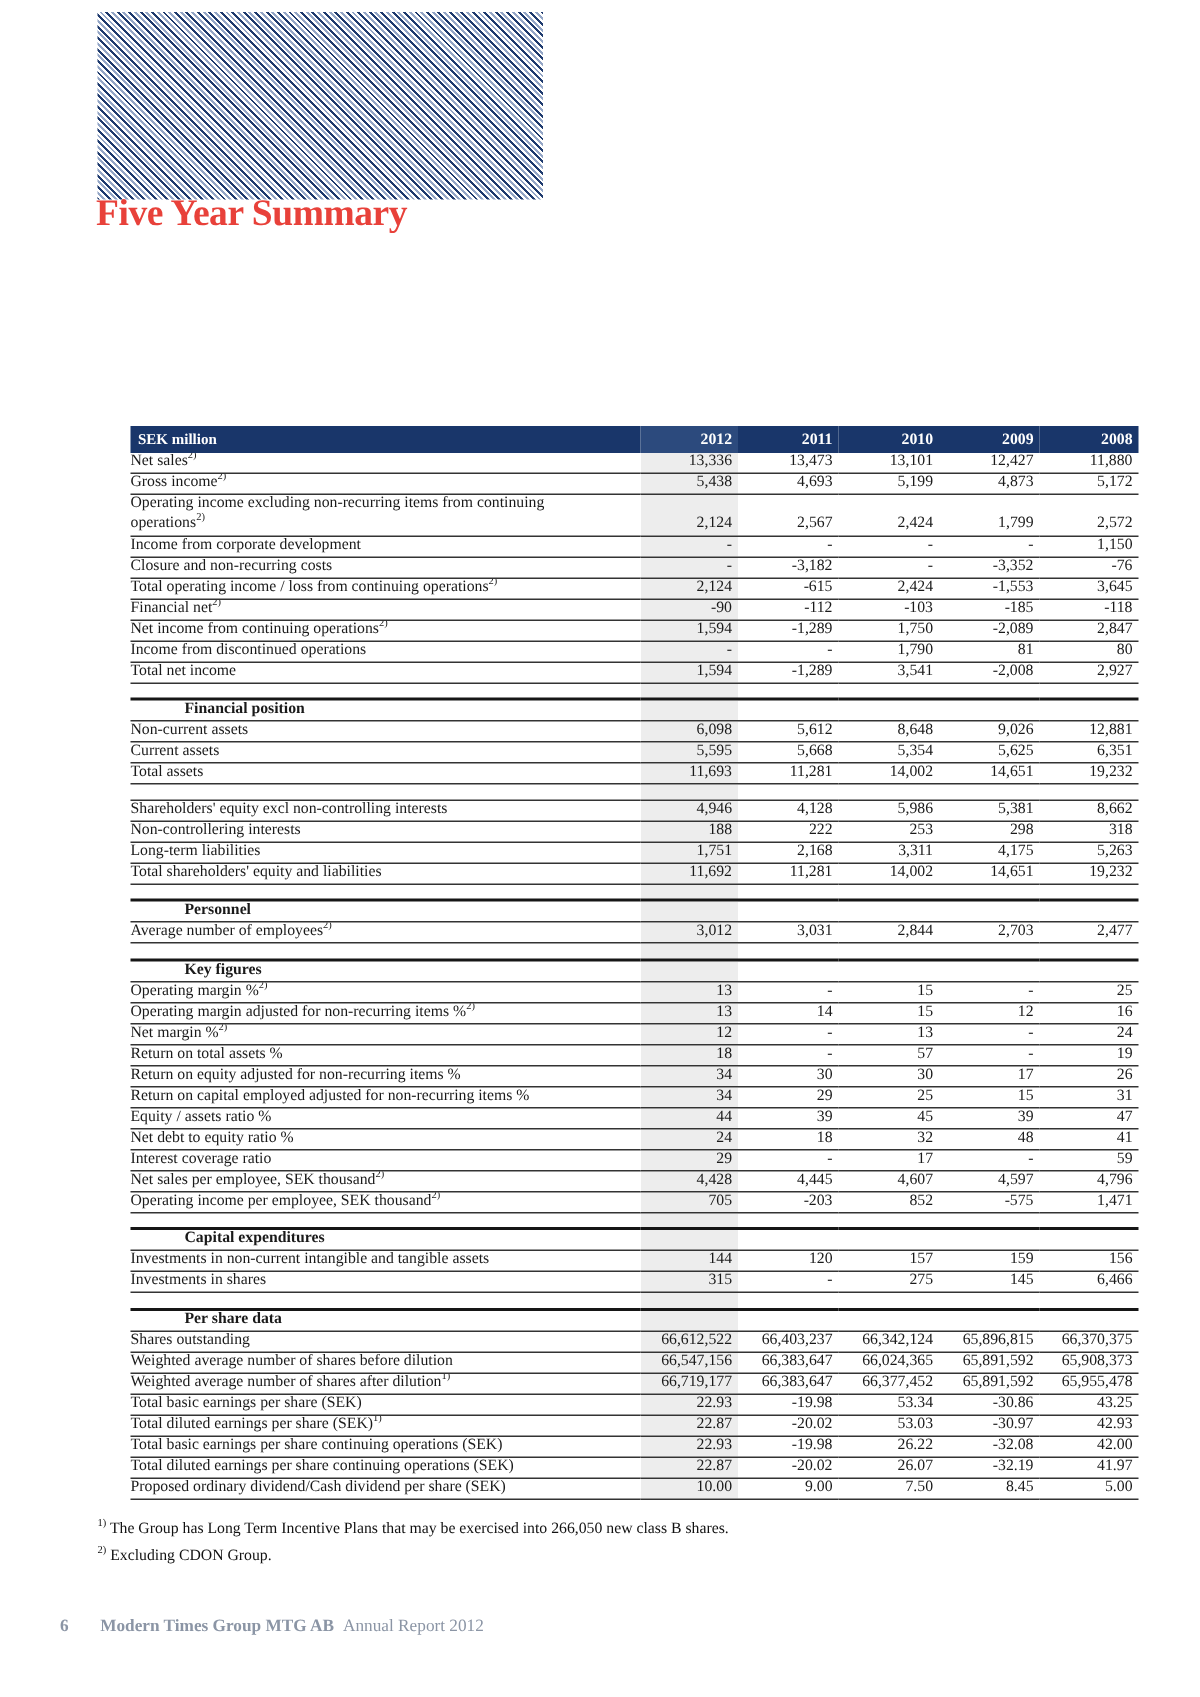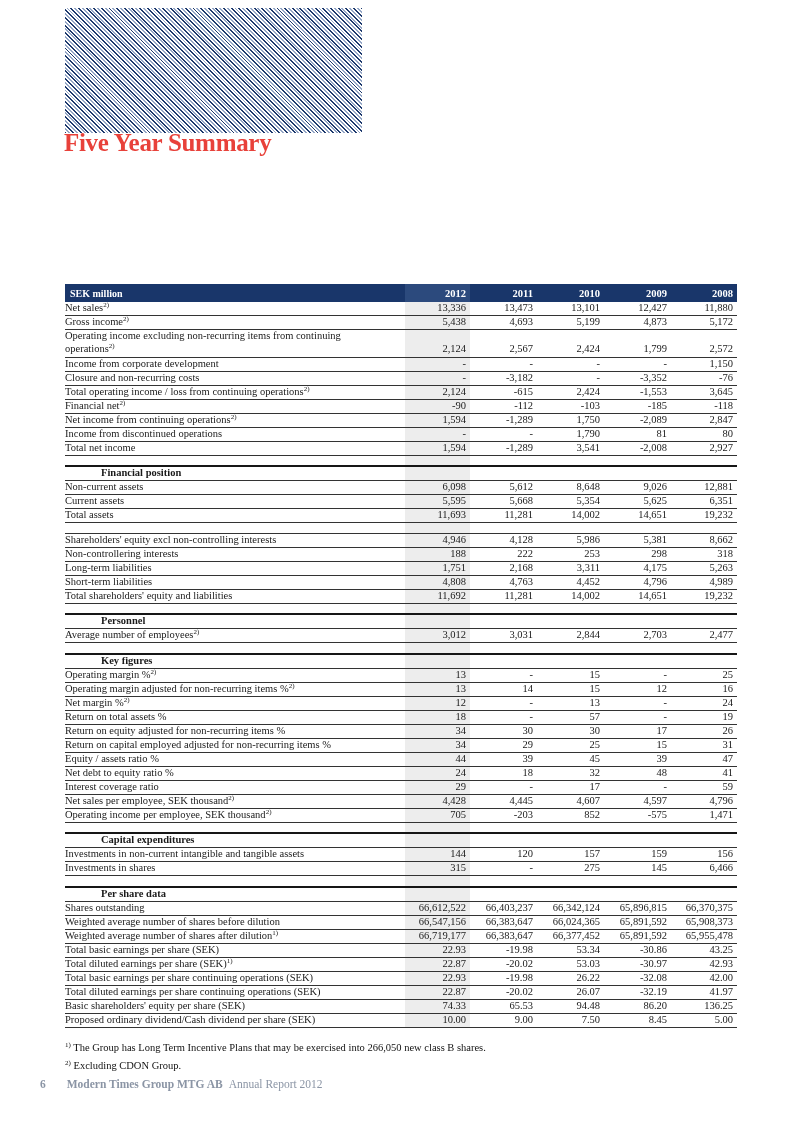--- a/index.html
+++ b/index.html
@@ -11,21 +11,21 @@
       #1e3a6e 0px,#1e3a6e 1.4px,
       #ffffff 1.4px,#ffffff 2.7px,
       #94a6c6 2.7px,#94a6c6 4.1px,
       #ffffff 4.1px,#ffffff 5.4px);}
 
   .title{position:absolute;left:64px;top:129px;margin:0;
          font-size:25px;font-weight:bold;color:#e8413a;letter-spacing:-0.3px;}
 
   .content{position:absolute;left:65px;top:284px;width:672px;}
 
-  table{border-collapse:collapse;table-layout:fixed;width:672px;}
+  table{border-collapse:collapse;table-layout:fixed;width:672px;margin-left:22px;}
   thead th{background:#19366a;color:#ffffff;height:18px;font-weight:bold;
            padding:0;vertical-align:middle;}
   th.lbl{text-align:left;padding-left:5px;font-size:10px;}
   th.num{text-align:right;padding-right:4px;font-size:10.5px;}
   th.hl-head{background:#2c4a7d;}
 
   td{font-size:10.5px;color:#1a1a1a;height:11.6px;line-height:12px;
      padding:0;vertical-align:bottom;overflow:hidden;white-space:nowrap;}
   .row td{border-bottom:1px solid #333333;}
   td.lbl{text-align:left;padding:0 2px 1px 0;}
@@ -223,28 +223,20 @@
           </tr>
           <tr class="row">
             <td class="lbl">Long-term liabilities</td>
             <td class="num hl">1,751</td>
             <td class="num">2,168</td>
             <td class="num">3,311</td>
             <td class="num">4,175</td>
             <td class="num">5,263</td>
           </tr>
           <tr class="row">
-            <td class="lbl">Short-term liabilities</td>
-            <td class="num hl">4,808</td>
-            <td class="num">4,763</td>
-            <td class="num">4,452</td>
-            <td class="num">4,796</td>
-            <td class="num">4,989</td>
-          </tr>
-          <tr class="row">
             <td class="lbl">Total shareholders' equity and liabilities</td>
             <td class="num hl">11,692</td>
             <td class="num">11,281</td>
             <td class="num">14,002</td>
             <td class="num">14,651</td>
             <td class="num">19,232</td>
           </tr>
           <tr class="spacer-row">
             <td></td>
             <td class="hl"></td>
@@ -471,28 +463,20 @@
           </tr>
           <tr class="row">
             <td class="lbl">Total diluted earnings per share continuing operations (SEK)</td>
             <td class="num hl">22.87</td>
             <td class="num">-20.02</td>
             <td class="num">26.07</td>
             <td class="num">-32.19</td>
             <td class="num">41.97</td>
           </tr>
           <tr class="row">
-            <td class="lbl">Basic shareholders' equity per share (SEK)</td>
-            <td class="num hl">74.33</td>
-            <td class="num">65.53</td>
-            <td class="num">94.48</td>
-            <td class="num">86.20</td>
-            <td class="num">136.25</td>
-          </tr>
-          <tr class="row">
             <td class="lbl">Proposed ordinary dividend/Cash dividend per share (SEK)</td>
             <td class="num hl">10.00</td>
             <td class="num">9.00</td>
             <td class="num">7.50</td>
             <td class="num">8.45</td>
             <td class="num">5.00</td>
           </tr>
         </tbody>
     </table>
 

